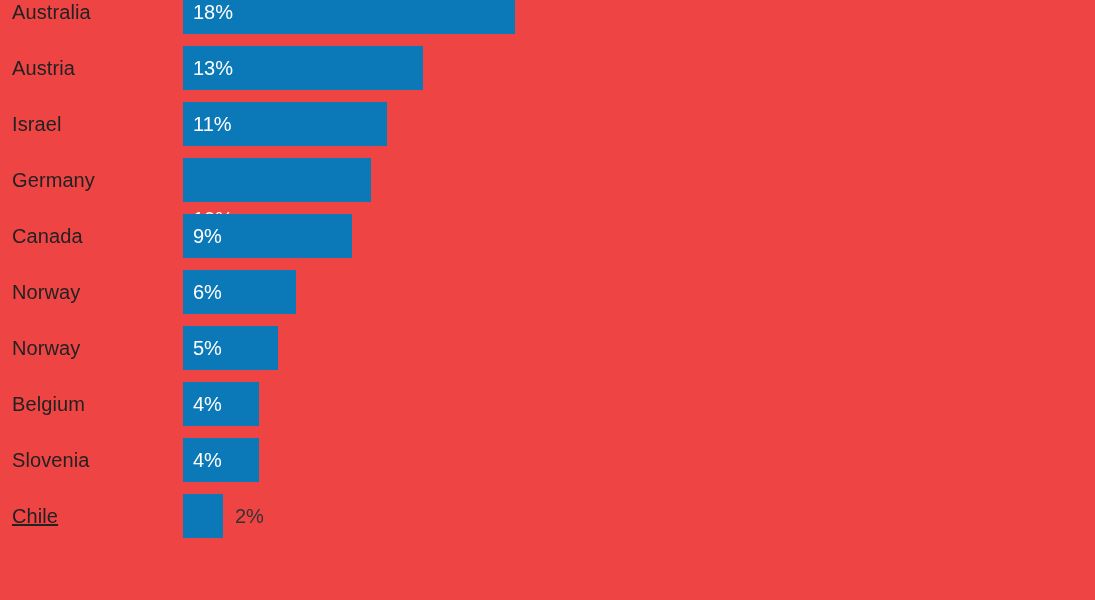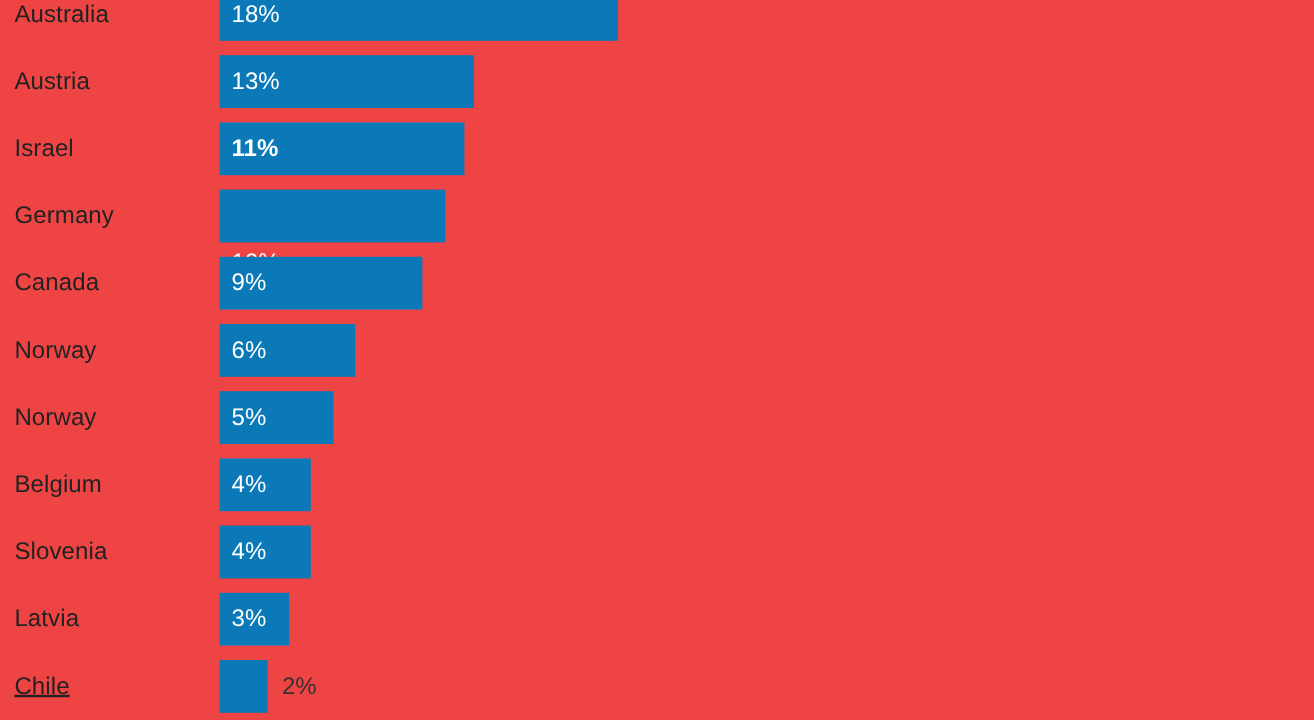--- a/index.html
+++ b/index.html
@@ -94,30 +94,30 @@
         <div class="cat-label" style="color: rgb(34, 34, 34);">Australia</div>
         <div class="bar-track">
           <div class="bar" style="background: rgb(11, 121, 183); width: 332px;">
             <span class="bar-value-inside" style="color: rgb(255, 255, 255);">18%</span>
           </div>
         </div>
       </div>
       <div class="bar-row">
         <div class="cat-label" style="color: rgb(34, 34, 34);">Austria</div>
         <div class="bar-track">
-          <div class="bar" style="background: rgb(11, 121, 183); width: 212px;">
+          <div class="bar" style="background: rgb(11, 121, 183); width: 240px;">
             <span class="bar-value-inside" style="color: rgb(255, 255, 255);">13%</span>
           </div>
         </div>
       </div>
       <div class="bar-row">
         <div class="cat-label" style="color: rgb(34, 34, 34);">Israel</div>
         <div class="bar-track">
           <div class="bar" style="background: rgb(11, 121, 183); width: 204px;">
-            <span class="bar-value-inside" style="color: rgb(255, 255, 255); font-weight: bold;">11%</span>
+            <span class="bar-value-inside" style="color: rgb(255, 255, 255);">11%</span>
           </div>
         </div>
       </div>
       <div class="bar-row">
         <div class="cat-label" style="color: rgb(34, 34, 34);">Germany</div>
         <div class="bar-track">
           <div class="bar" style="background: rgb(11, 121, 183); width: 188px;">
             <span class="bar-value-inside" style="color: rgb(255, 255, 255); margin-top: 39px;">10%</span>
           </div>
         </div>
@@ -156,28 +156,20 @@
       </div>
       <div class="bar-row">
         <div class="cat-label" style="color: rgb(34, 34, 34);">Slovenia</div>
         <div class="bar-track">
           <div class="bar" style="background: rgb(11, 121, 183); width: 76px;">
             <span class="bar-value-inside" style="color: rgb(255, 255, 255);">4%</span>
           </div>
         </div>
       </div>
       <div class="bar-row">
-        <div class="cat-label" style="color: rgb(34, 34, 34);">Latvia</div>
-        <div class="bar-track">
-          <div class="bar" style="background: rgb(11, 121, 183); width: 58px;">
-            <span class="bar-value-inside" style="color: rgb(255, 255, 255);">3%</span>
-          </div>
-        </div>
-      </div>
-      <div class="bar-row">
         <div class="cat-label" style="color: rgb(34, 34, 34); text-decoration: underline;">Chile</div>
         <div class="bar-track">
           <div class="bar" style="background: rgb(11, 121, 183); width: 40px;"></div>
           <span class="bar-value-outside" style="color: rgb(51, 51, 51); left: 40px;">2%</span>
         </div>
       </div>
     </div>
 </div>
 
 </body></html>

